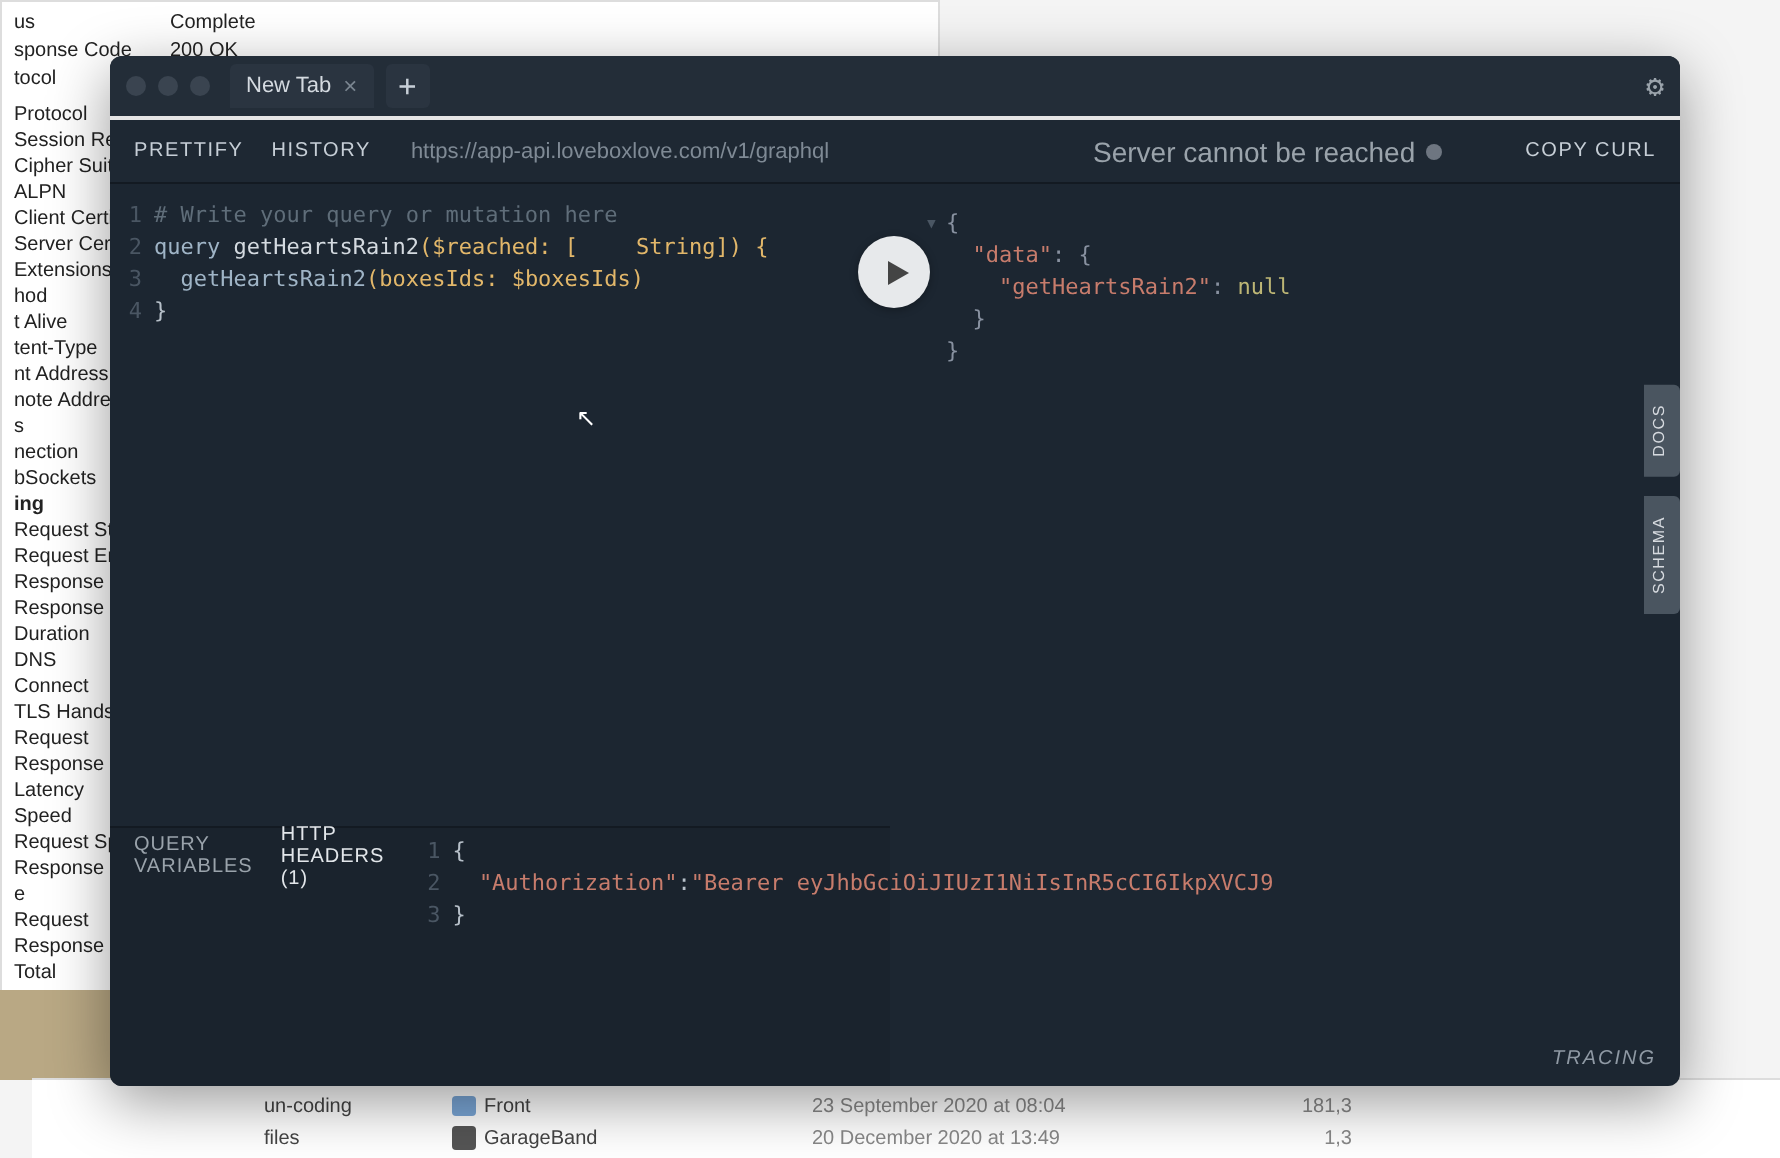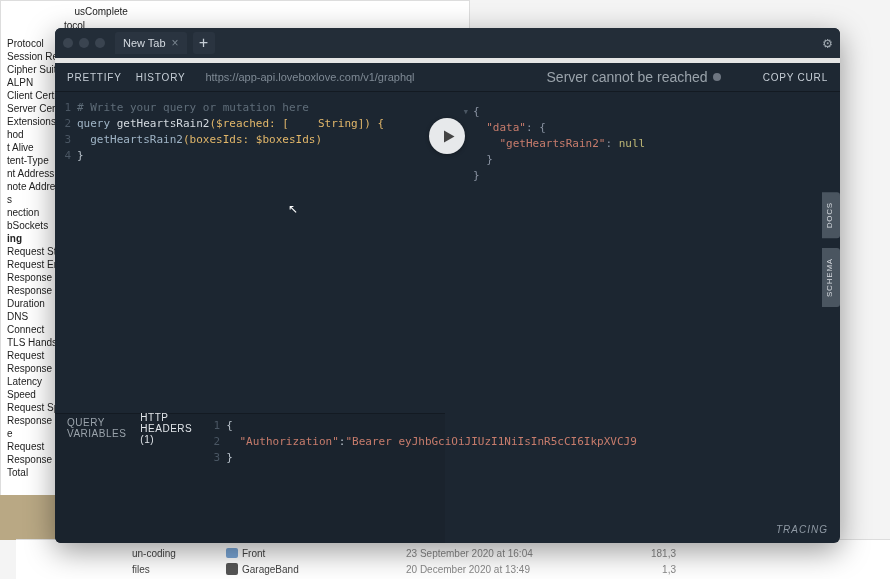--- a/index.html
+++ b/index.html
@@ -10,21 +10,21 @@
     background: #f4f4f4;
     position: relative; overflow: hidden;
     color: #222;
   }
   
   .bg-left {
     position: absolute; left: 0; top: 0; width: 470px; height: 500px;
     background: #fff; border: 1px solid #ddd; padding: 4px 6px;
   }
   .bg-left .row { display: flex; height: 14px; line-height: 14px; font-size: 10px; color: #222;}
-  .bg-left .row .l { width: 78px; overflow: hidden; white-space: nowrap; text-align: right; }
+  .bg-left .row .l { width: 78px; overflow: hidden; white-space: nowrap; }
   .bg-left .row .r { overflow: hidden; white-space: nowrap; }
   .bg-left .list { margin-top: 4px; }
   .bg-left .list div { height: 13px; line-height: 13px; font-size: 10px; white-space: nowrap; overflow: hidden;}
   .bg-left .list .b { font-weight: 600; }
   .tan-block {
     position: absolute; left: 0; top: 495px; width: 115px; height: 45px;
     background: #b9a884;
   }
   
   .finder {
@@ -67,21 +67,21 @@
     margin-left:6px; width:22px; height:22px; background:#2a3440;
     display:flex; align-items:center; justify-content:center;
     color:#c6ced6; font-size:15px; border-radius:3px;
     cursor:pointer;
   }
   .gear { margin-left:auto; color:#9aa3ab; font-size:15px; }
 
   .toolbar {
     height: 34px; background:#1e2833; display:flex; align-items:center;
     padding:0 12px; gap:14px;
-    border-top:5px solid #e5e5e5; border-bottom:1px solid #131a22;
+    border-top:2px solid #e5e5e5; border-bottom:1px solid #131a22;
     font-family:-apple-system, Arial, sans-serif;
   }
   .tbtn { font-size:10px; letter-spacing:.08em; color:#c6ced6; cursor:pointer;}
   .url {
     flex:1; color:#7f8a95; font-size:11px;
     white-space:nowrap; overflow:hidden;
     padding:0 6px;
   }
   .status { font-size:14px; color:#9aa3ab; display:flex; align-items:center; gap:5px;}
   .status .dot { width:8px; height:8px; border-radius:50%; background:#6e7681;}
@@ -149,20 +149,24 @@
     font-size:12px; color:#fff; pointer-events:none;
   }
 </style>
 </head>
 <body>
 
 <div class="bg-left">
   <div class="row">
       <div class="l">us</div>
       <div class="r">Complete</div>
+    </div>
+  <div class="row">
+      <div class="l">sponse Code</div>
+      <div class="r">200 OK</div>
     </div>
   <div class="row">
       <div class="l">tocol</div>
       <div class="r"></div>
     </div>
   <div class="list" id="bg-list">
       <div>Protocol</div>
       <div>Session Resum</div>
       <div>Cipher Suite</div>
       <div>ALPN</div>
@@ -200,21 +204,21 @@
 </div>
 <div class="tan-block"></div>
 
 <div class="finder">
   <div class="frow a">
     <div class="fcell1">un-coding</div>
     <div class="fcell2">
         <span class="folder-icon"></span>
         <span>Front</span>
       </div>
-    <div class="fcell3">23 September 2020 at 16:04</div>
+    <div class="fcell3">23 September 2020 at 08:04</div>
     <div class="fcell4">181,3</div>
   </div>
   <div class="frow b">
     <div class="fcell1">files</div>
     <div class="fcell2">
         <span class="app-icon"></span>
         <span>GarageBand</span>
       </div>
     <div class="fcell3">20 December 2020 at 13:49</div>
     <div class="fcell4">1,3</div>

